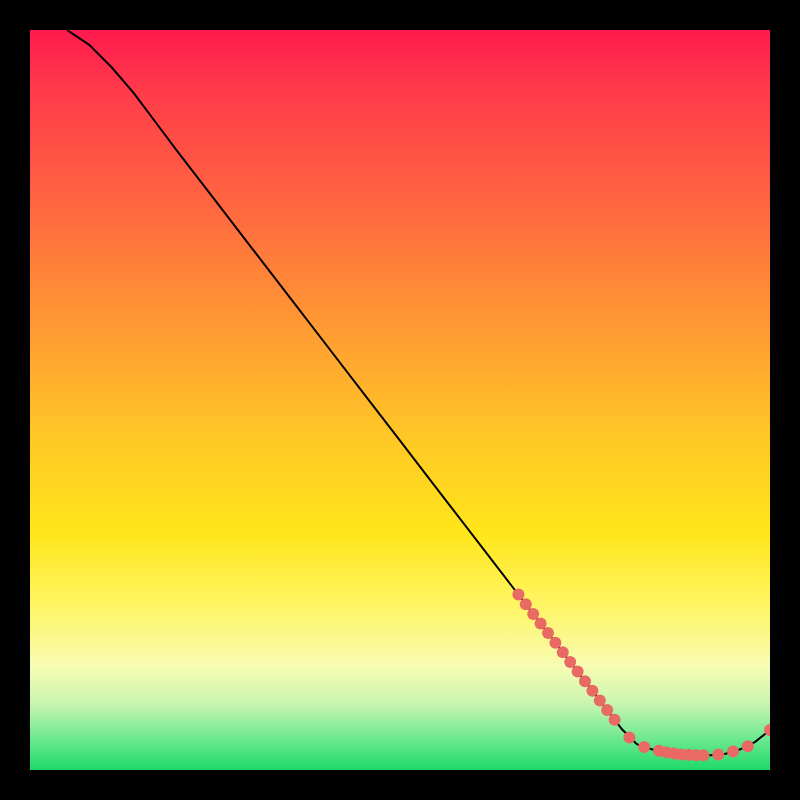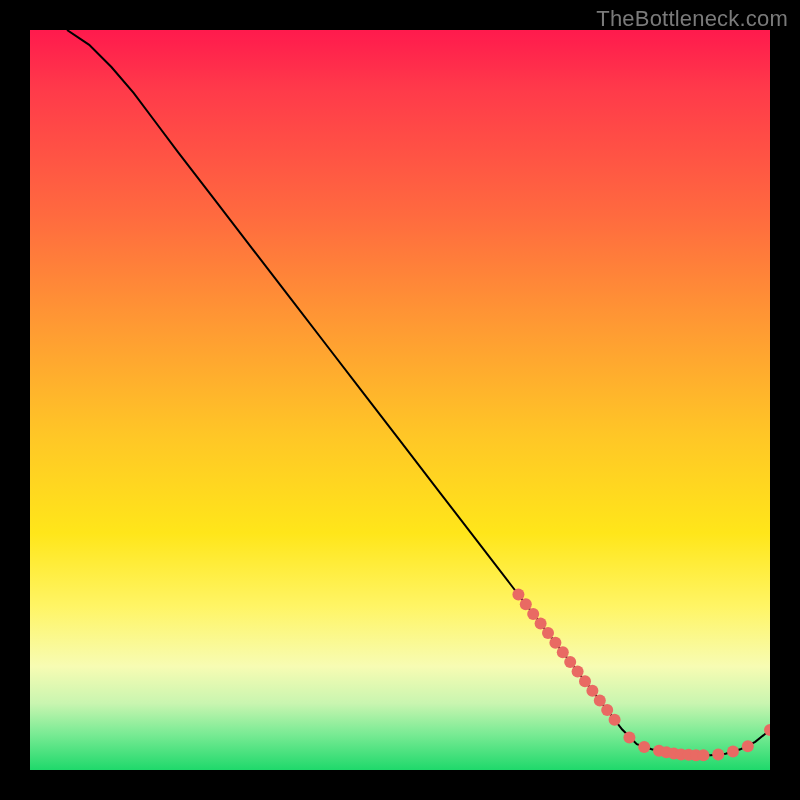--- a/index.html
+++ b/index.html
@@ -99,15 +99,14 @@
           <circle cx="666.0" cy="725.2" r="6" class="pt" fill="#e96a63"></circle>
           <circle cx="673.4" cy="725.2" r="6" class="pt" fill="#e96a63"></circle>
           <circle cx="688.2" cy="724.5" r="6" class="pt" fill="#e96a63"></circle>
           <circle cx="703.0" cy="721.5" r="6" class="pt" fill="#e96a63"></circle>
           <circle cx="717.8" cy="716.3" r="6" class="pt" fill="#e96a63"></circle>
           <circle cx="740.0" cy="700.0" r="6" class="pt" fill="#e96a63"></circle>
         </g>
     </svg>
   </div>
 
-  <div class="watermark">TheBottleneck.com</div>
 
 </div>
 
 </body></html>

